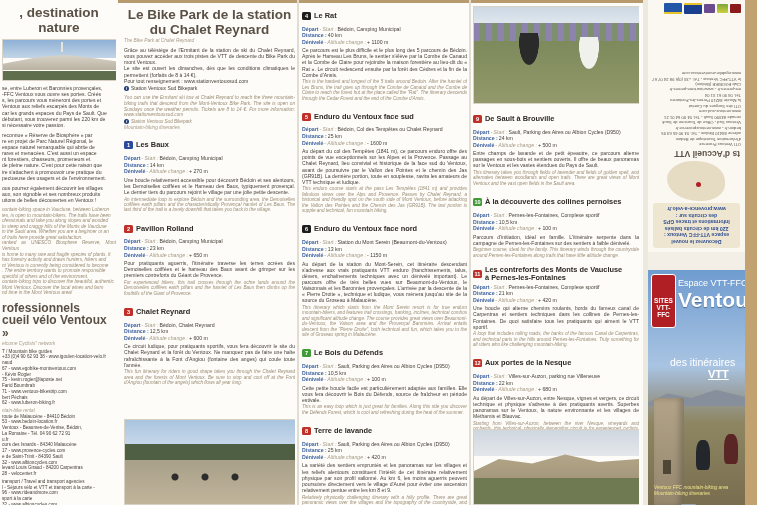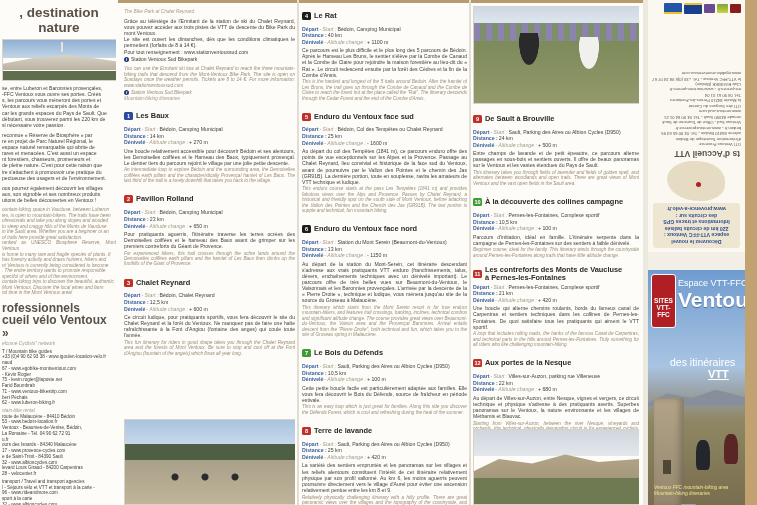--- a/index.html
+++ b/index.html
@@ -139,20 +139,22 @@
 levard Louis Giraud - 84200 Carpentras
 28 - velocenter.fr</div>
     <div class="tiny prelines" style="margin-top:2px;">transport / Travel and transport agencies
 l - Séjours vélo et VTT et transport à la carte -
 96 - www.rideandmore.com
 sport à la carte
 32 - www.albioncycles.com</div>
   </div>
 
   <div class="col" style="left:124px;top:8px;width:171px;height:497px;">
+    <div class="h1 prelines">Le Bike Park de la station
+du Chalet Reynard</div>
     <div class="sub">The Bike Park at Chalet Reynard</div>
     <div class="body prelines">Grâce au télésiège de l'Ermitant de la station de ski du Chalet Reynard, vous pouvez accéder aux trois pistes de VTT de descente du Bike Park du mont Ventoux.
 Le site est ouvert les dimanches, dès que les conditions climatiques le permettent (forfaits de 8 à 14 €).
 Pour tout renseignement : www.stationventouxsud.com</div>
     <div class="fbline">
       <span class="fb">f</span><span>Station Ventoux Sud Bikepark</span>
     </div>
     <div class="enp">You can use the Ermitant ski tow at Chalet Reynard to reach the three mountain-biking trails that descend from the Mont-Ventoux Bike Park. The site is open on Sundays once the weather permits. Tickets are 8 to 14 €. For more information: www.stationventouxsud.com</div>
     <div class="fbline" style="color:#9b8b75;font-style:italic;font-size:4.6px;">
       <span class="fb">f</span><span>Station Ventoux Sud Bikepark</span>
@@ -254,21 +256,21 @@
     <div class="trail" style="margin-top:5px;">
       <div class="thead"><span class="badge" style="background-color: rgb(192, 48, 40);">9</span><span class="ttitle">De Sault à Brouville</span></div>
       <div class="meta"><b class="lb">Départ</b><i class="le">- Start :</i><span class="mv">Sault, Parking des Aires ou Albion Cycles (D950)</span></div>
       <div class="meta"><b class="lb">Distance :</b><span class="mv">24 km</span></div>
       <div class="meta"><b class="lb">Dénivelé</b><i class="le">- Altitude change :</i><span class="mv">+ 500 m</span></div>
       <div class="tfr">Entre champs de lavande et de petit épeautre, ce parcours alterne passages en sous-bois et sentiers ouverts. Il offre de beaux panoramas sur le Ventoux et les vastes étendues du Pays de Sault.</div>
       <div class="ten">This itinerary takes you through fields of lavender and fields of golden spelt, and alternates between woodlands and open trails. There are great views of Mont Ventoux and the vast open fields in the Sault area.</div>
     </div>
 
     <div class="trail">
-      <div class="thead"><span class="badge" style="background-color: rgb(63, 155, 53);">10</span><span class="ttitle">À la découverte des collines campagne</span></div>
+      <div class="thead"><span class="badge" style="background-color: rgb(63, 155, 53);">10</span><span class="ttitle">À la découverte des collines pernoises</span></div>
       <div class="meta"><b class="lb">Départ</b><i class="le">- Start :</i><span class="mv">Pernes-les-Fontaines, Complexe sportif</span></div>
       <div class="meta"><b class="lb">Distance :</b><span class="mv">10,5 km</span></div>
       <div class="meta"><b class="lb">Dénivelé</b><i class="le">- Altitude change :</i><span class="mv">+ 100 m</span></div>
       <div class="tfr">Parcours d'initiation, idéal en famille. L'itinéraire serpente dans la campagne de Pernes-les-Fontaines sur des sentiers à faible dénivelé.</div>
       <div class="ten">Beginner course, ideal for the family. This itinerary winds through the countryside around Pernes-les-Fontaines along trails that have little altitude change.</div>
     </div>
 
     <div class="trail">
       <div class="thead"><span class="badge" style="background-color: rgb(192, 48, 40);">11</span><span class="ttitle">Les contreforts des Monts de Vaucluse
 à Pernes-les-Fontaines</span></div>

